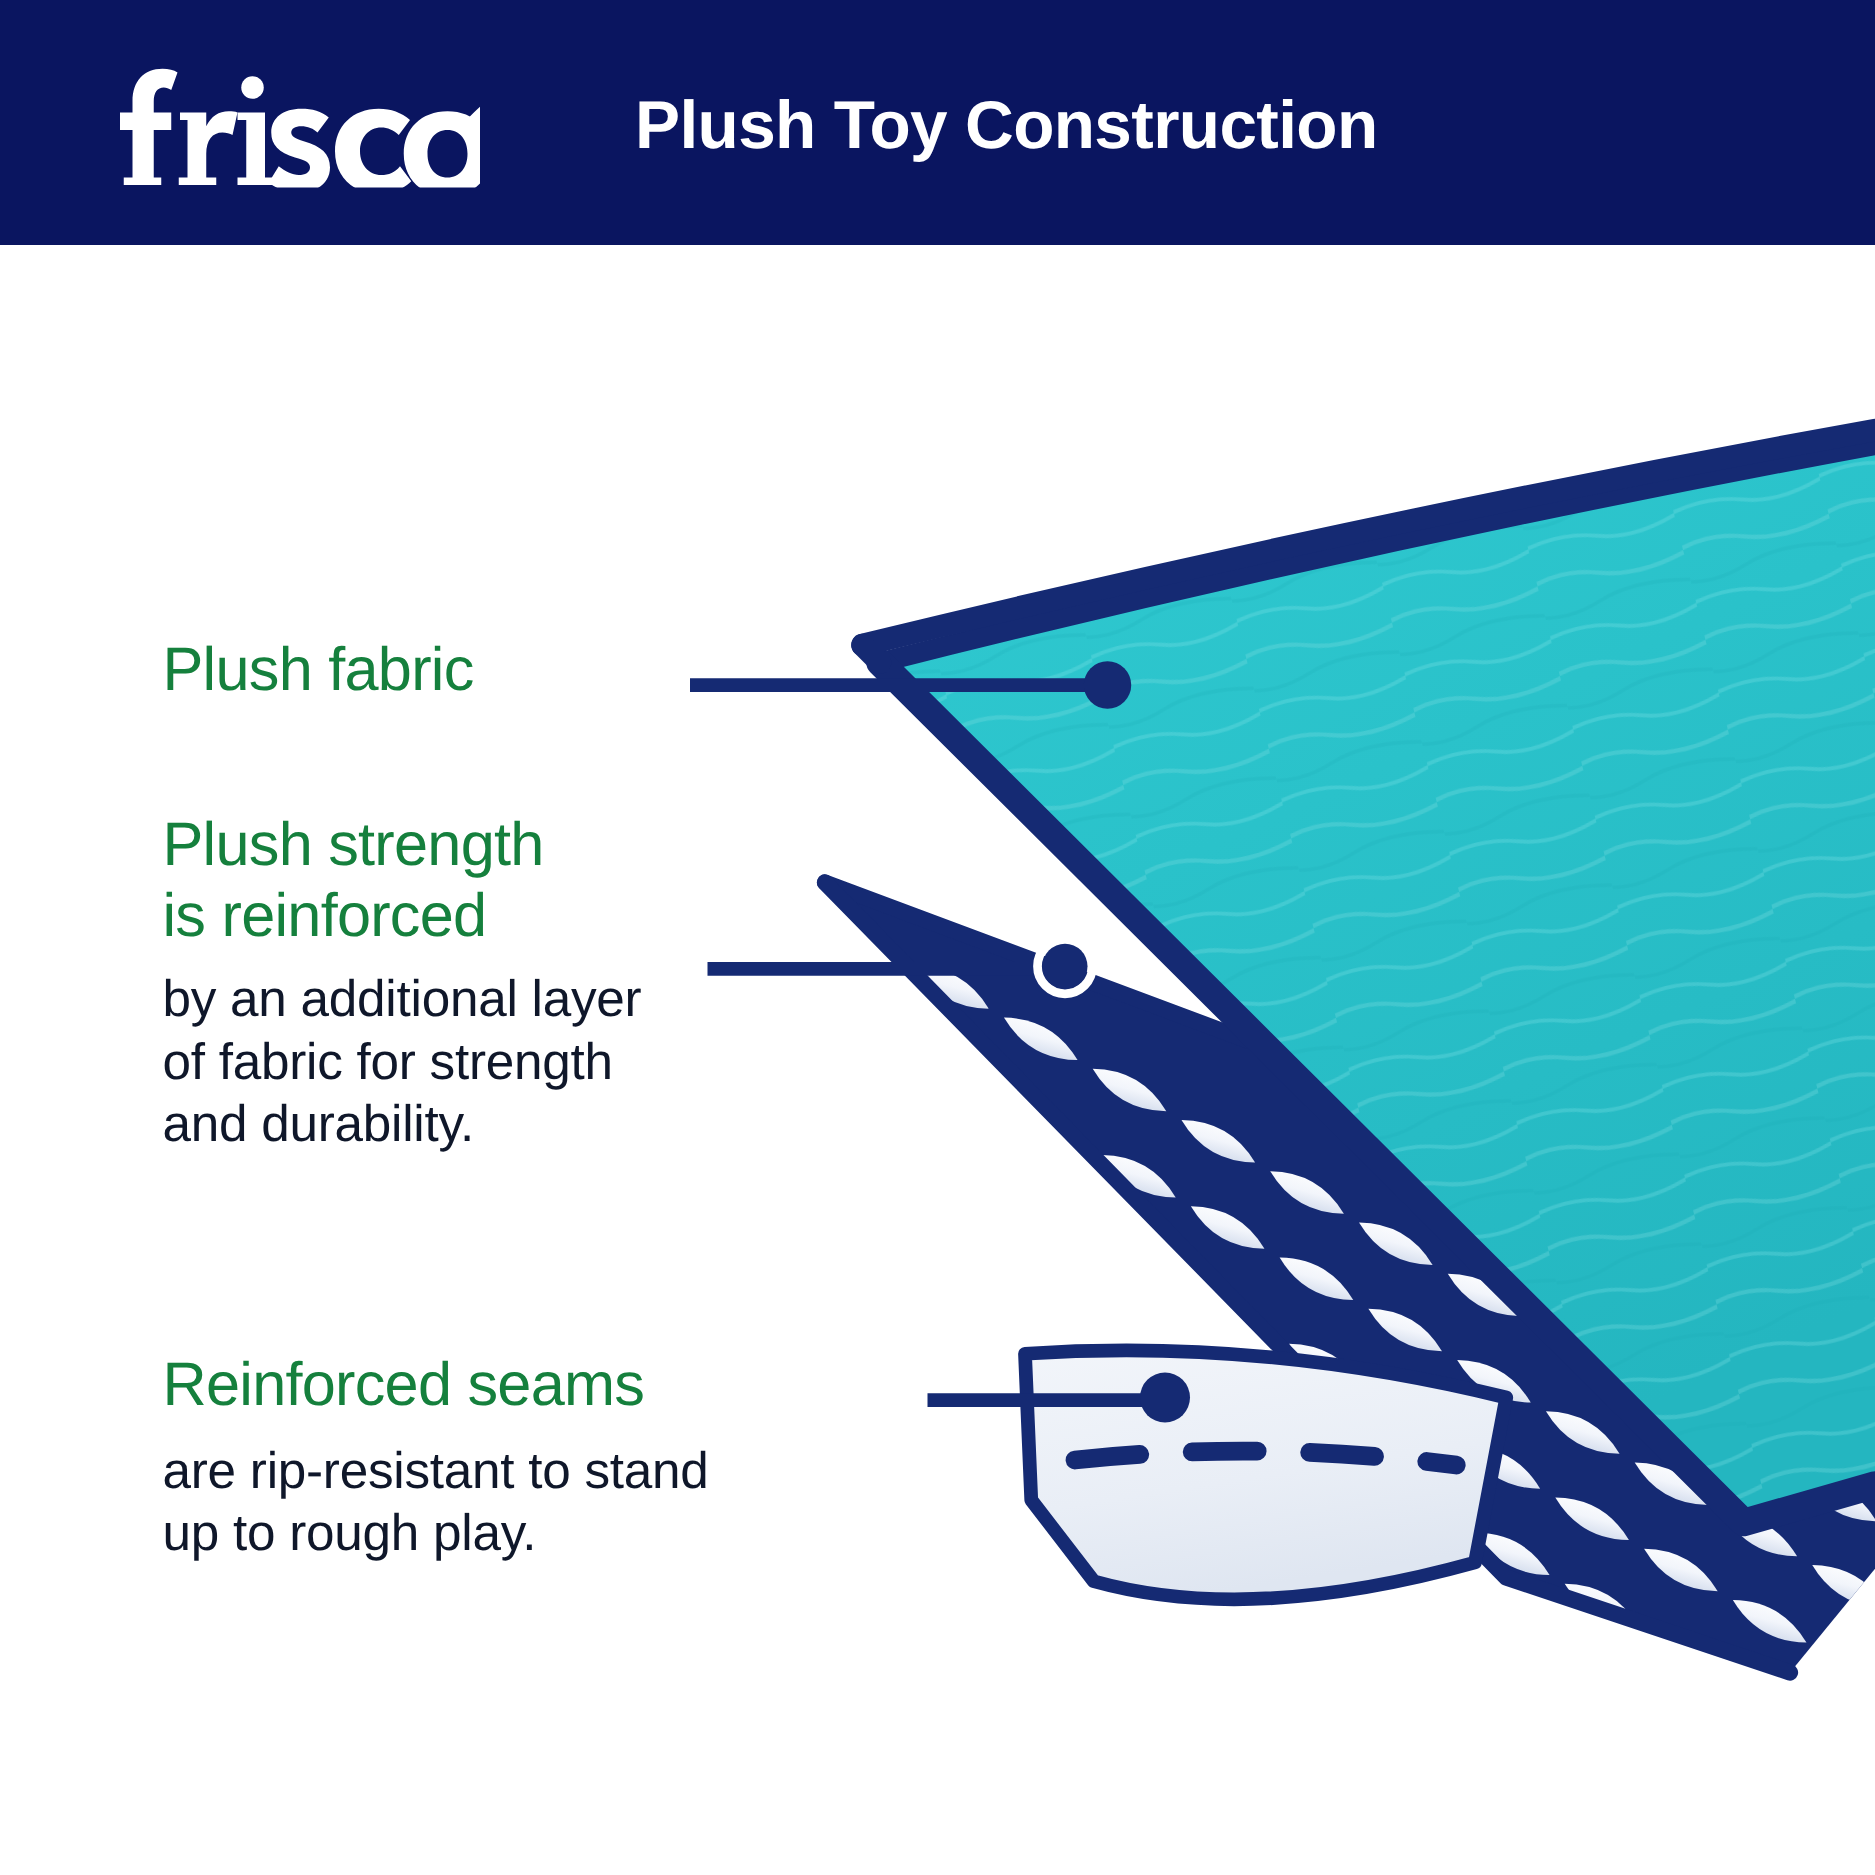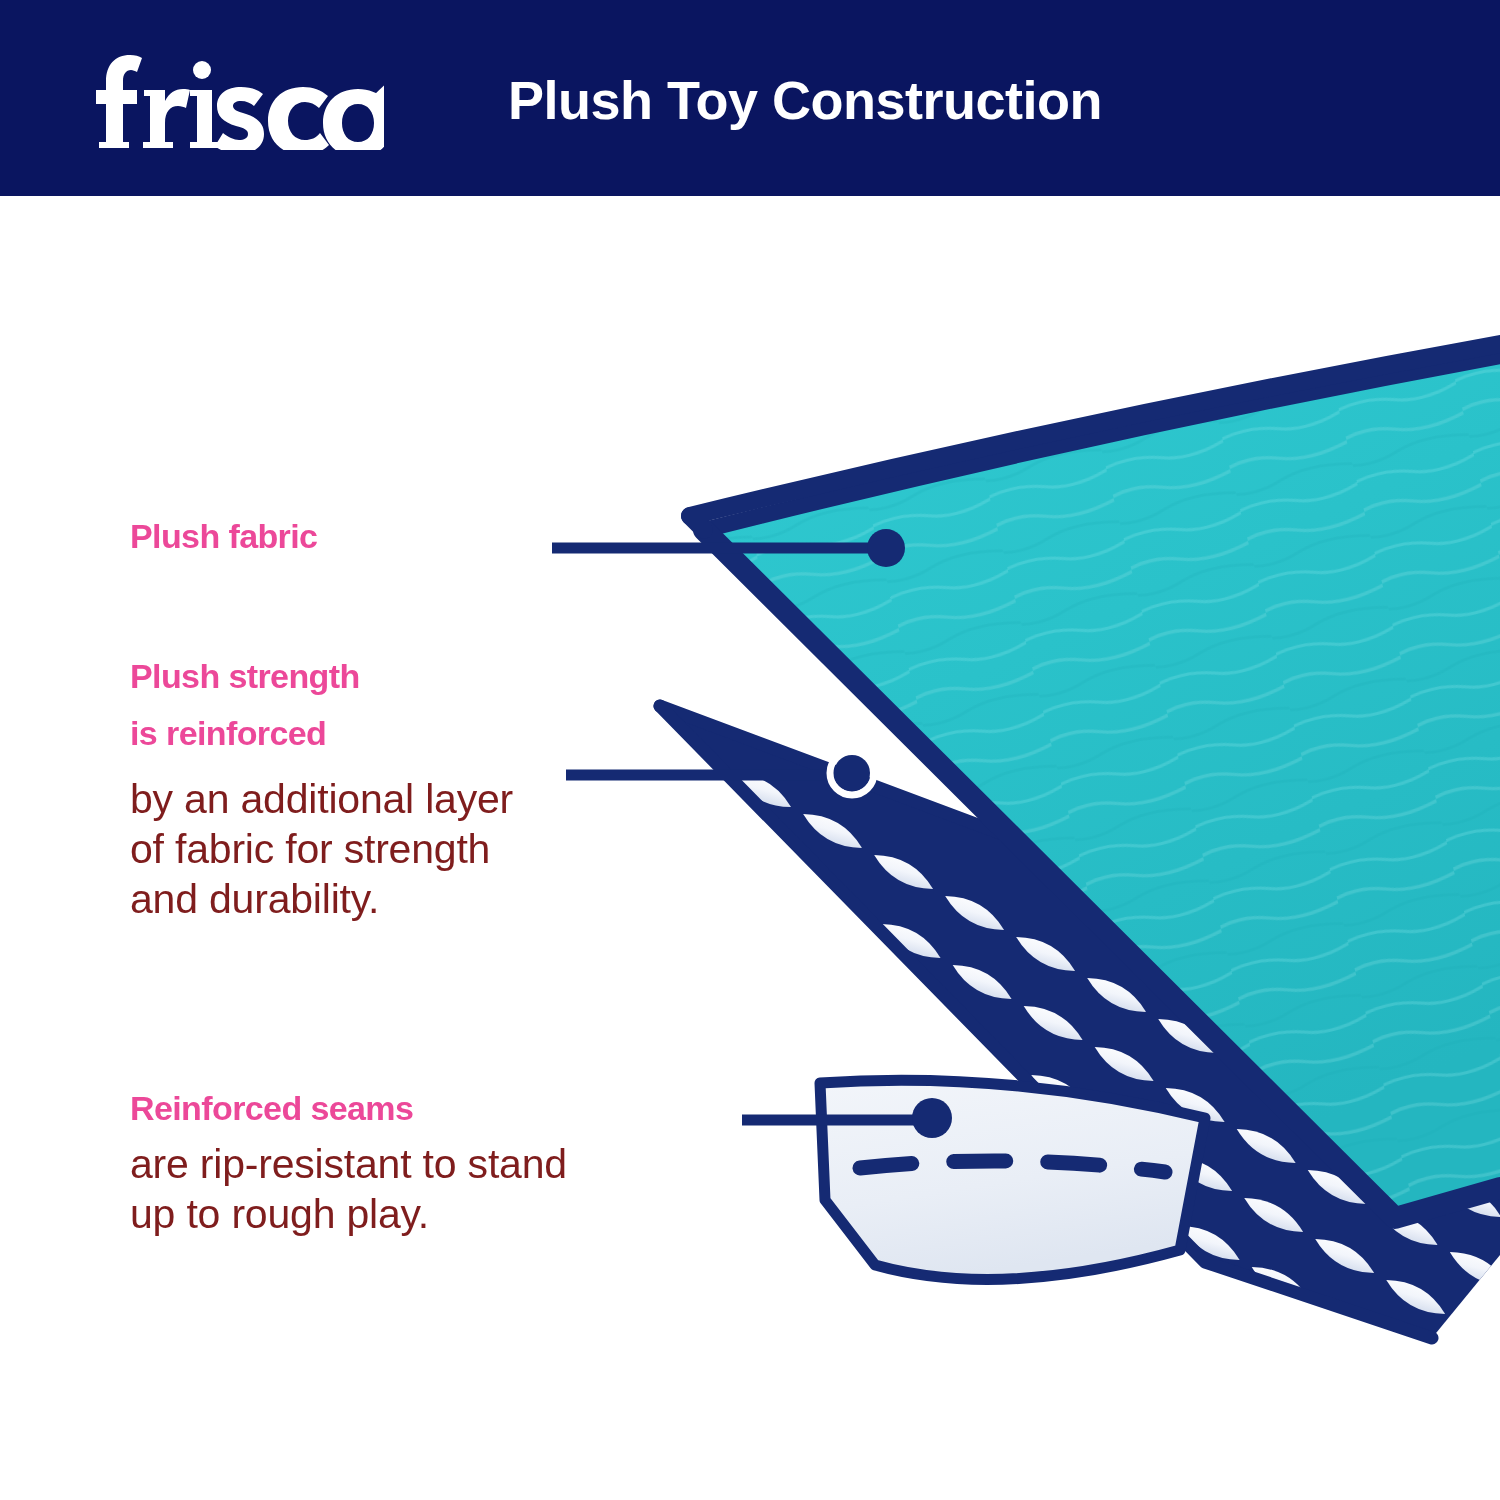--- a/index.html
+++ b/index.html
@@ -51,41 +51,41 @@
     white-space: nowrap;
   }
 
   
   .callout {
     position: absolute;
     color: #0F2060;
   }
   .callout .headline {
     font-family: "Liberation Sans", sans-serif;
-    font-weight: bold;
-    font-size: 34px;
+    font-weight: normal;
+    font-size: 49px;
     line-height: 57px;
     letter-spacing: -0.6px;
-    color: #ec4899;
+    color: #15803d;
     white-space: pre-line;
   }
   .callout .body {
     font-family: "Liberation Sans", sans-serif;
     font-weight: normal;
     font-size: 41px;
     line-height: 50px;
     letter-spacing: -0.2px;
-    color: #7f1d1d;
+    color: #0f172a;
     white-space: pre-line;
   }
   #callout-1 { left: 130px; top: 508px; width: 470px; }
   #callout-2 { left: 130px; top: 648px; width: 590px; }
   #callout-2 .body { margin-top: 12px; }
   #callout-3 { left: 130px; top: 1080px; width: 660px; }
-  #callout-3 .body { margin-top: 2px; }
+  #callout-3 .body { margin-top: 14px; }
 
   
   #illustration {
     position: absolute;
     left: 0; top: 0;
     width: 1500px;
     height: 1500px;
     pointer-events: none;
   }
 </style>

